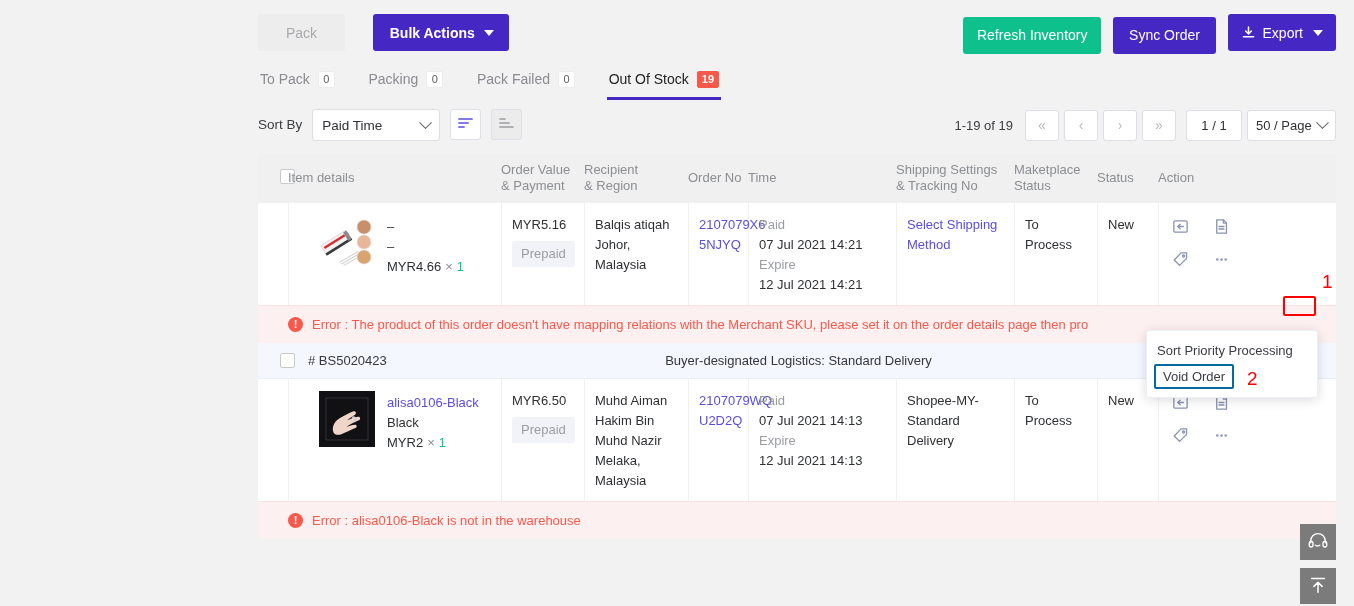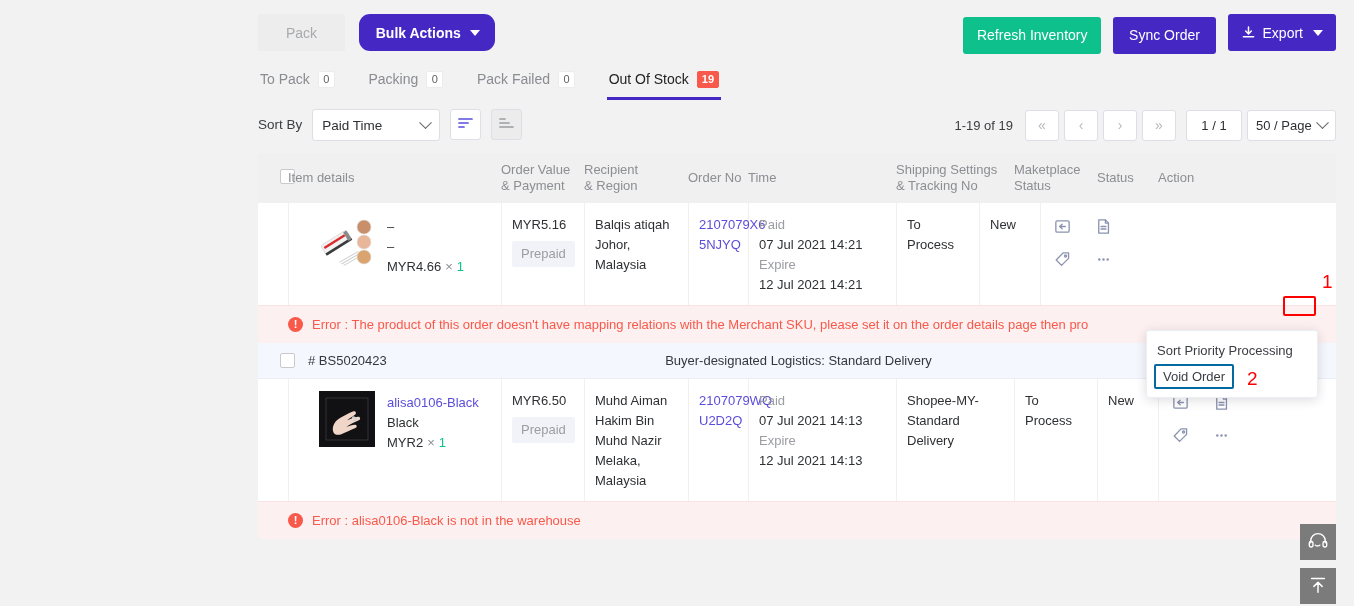--- a/index.html
+++ b/index.html
@@ -24,21 +24,21 @@
     height: 37px; border: none; border-radius: 3px;
     font-family: "Liberation Sans", sans-serif;
     font-size: 14px; cursor: pointer; white-space: nowrap;
   }
   .btn-pack {
     background: #ededed; color: #a9aaad; padding: 0 28px;
     border-radius: 2px;
   }
   .btn-bulk {
     background: #4527c4; color: #fff; padding: 0 15px 0 17px;
-    margin-left: 10px; font-weight: bold; border-radius: 11px;
+    margin-left: 24px; font-weight: bold;
   }
   .btn-bulk .caret { margin-left: 9px; }
   .caret {
     width: 0; height: 0; display: inline-block;
     border-left: 5px solid transparent;
     border-right: 5px solid transparent;
     border-top: 6px solid currentColor;
   }
   .toolbar-right { float: right; }
   .btn-refresh { background: #0ec18c; color: #fff; padding: 0 14px; }
@@ -378,20 +378,24 @@
         <div class="cell col-orderno cellpad">
           <div class="link">2107079X6</div>
           <div class="link">5NJYQ</div>
         </div>
         <div class="cell col-time cellpad">
           <div class="muted">Paid</div>
           <div>07 Jul 2021 14:21</div>
           <div class="muted">Expire</div>
           <div>12 Jul 2021 14:21</div>
         </div>
+        <div class="cell col-ship cellpad">
+          <div class="link">Select Shipping</div>
+          <div class="link">Method</div>
+        </div>
         <div class="cell col-mkt cellpad">To Process</div>
         <div class="cell col-status cellpad">New</div>
         <div class="cell col-action last actioncell">
           <div class="iconrow">
             <span class="ibtn">
               <svg width="19" height="19" viewBox="0 0 20 20" fill="none" stroke="#8b93b0" stroke-width="1.4" stroke-linecap="round" stroke-linejoin="round">
                 <rect x="3" y="4" width="14" height="12" rx="1.6"></rect>
                 <path d="M13 10H7M9.6 7.6L7 10l2.6 2.4"></path>
               </svg>
             </span>

